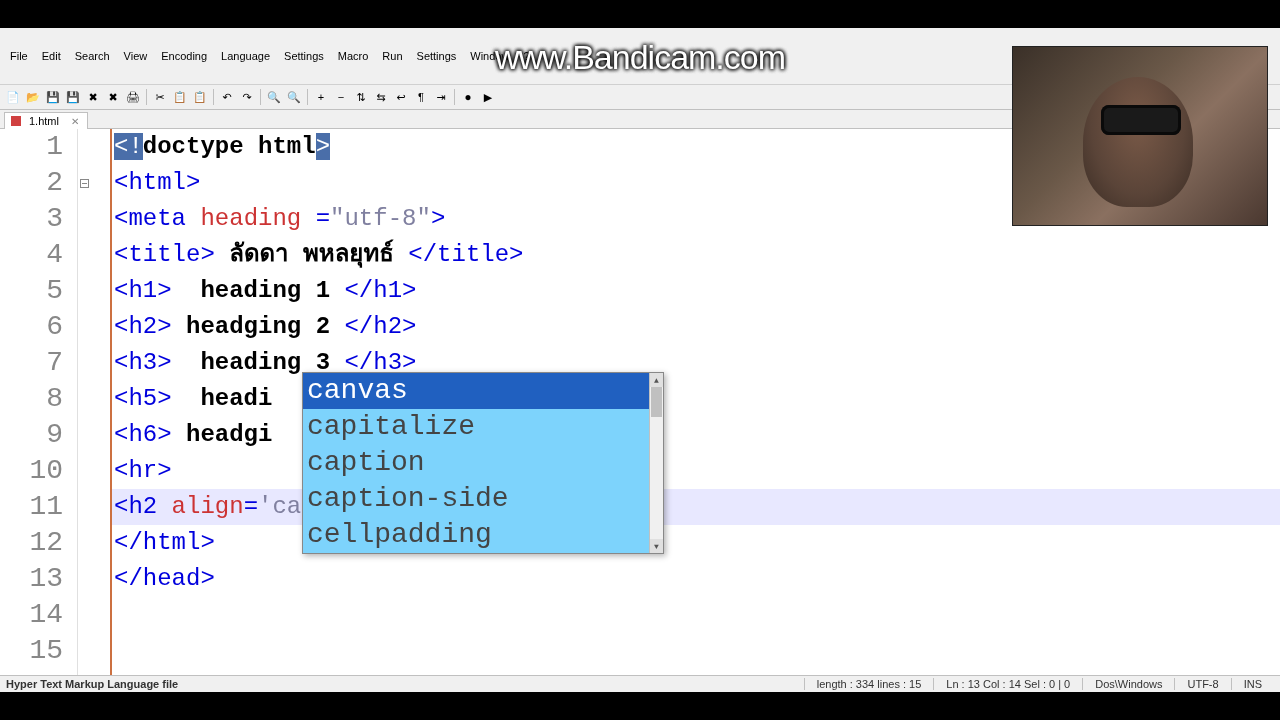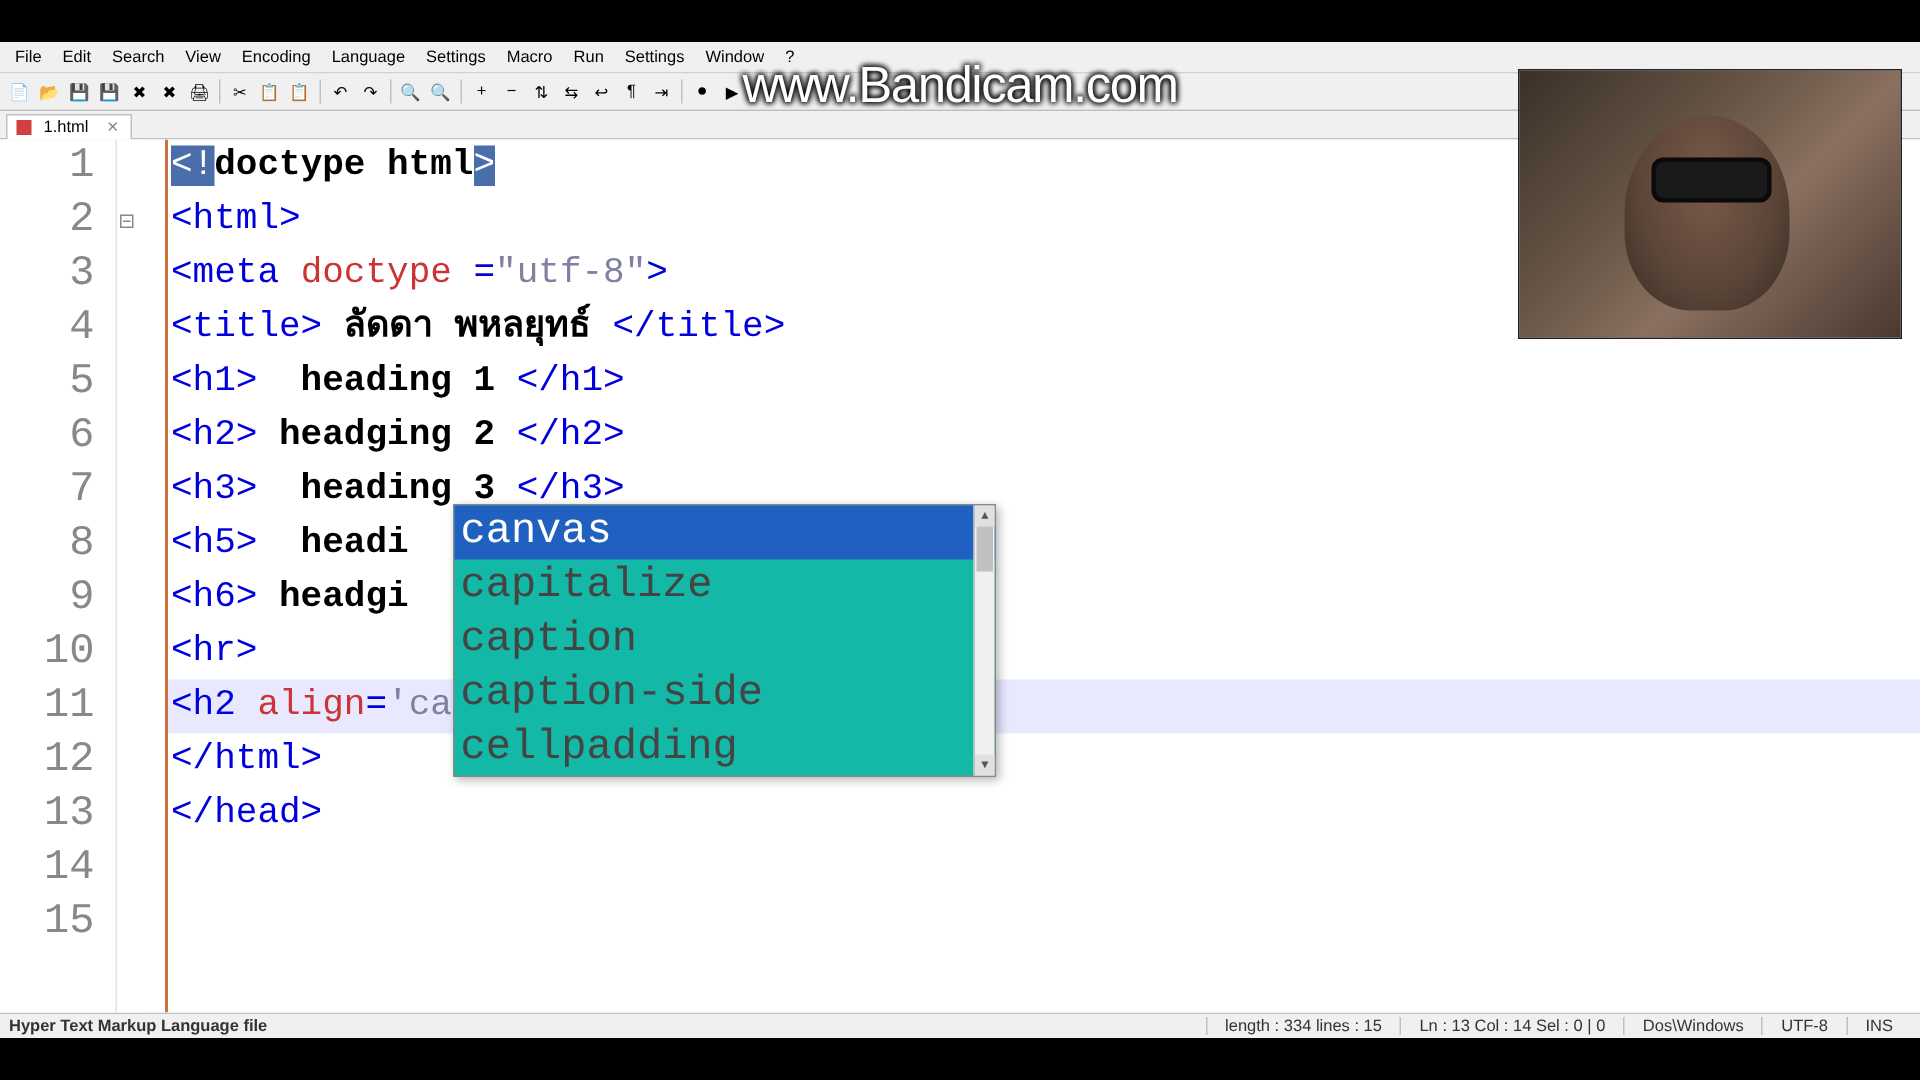--- a/index.html
+++ b/index.html
@@ -1,18 +1,18 @@
 <!DOCTYPE html>
 <html><head>
 <meta charset="utf-8">
 <style>
 * { margin: 0; padding: 0; box-sizing: border-box; }
 body { font-family: "Segoe UI", Tahoma, sans-serif; font-size: 12px; background: #000; width: 1280px; height: 720px; overflow: hidden; position: relative; }
 .app { position: absolute; top: 28px; left: 0; right: 0; bottom: 28px; background: #f0f0f0; display: flex; flex-direction: column; }
-.menubar { background: #f0f0f0; border-bottom: 1px solid #d0d0d0; padding: 2px 4px; display: flex; gap: 2px; font-size: 11px; }
+.menubar { background: #f0f0f0; border-bottom: 1px solid #d0d0d0; padding: 20px 4px; display: flex; gap: 2px; font-size: 11px; }
 .menubar span { padding: 2px 6px; cursor: default; }
 .toolbar { background: #f0f0f0; border-bottom: 1px solid #c0c0c0; padding: 3px 4px; display: flex; align-items: center; gap: 2px; }
 .tool-btn { width: 18px; height: 18px; border: 1px solid transparent; display: flex; align-items: center; justify-content: center; cursor: default; font-size: 11px; }
 .tool-sep { width: 1px; height: 16px; background: #c0c0c0; margin: 0 2px; }
 .tabbar { background: #f0f0f0; padding: 2px 4px 0; display: flex; border-bottom: 1px solid #c0c0c0; }
 .tab { background: #fff; border: 1px solid #c0c0c0; border-bottom: none; padding: 2px 8px 2px 6px; font-size: 11px; display: flex; align-items: center; gap: 8px; margin-bottom: -1px; }
 .tab-icon { width: 10px; height: 10px; background: #d04040; display: inline-block; }
 .tab-close { font-size: 10px; color: #888; margin-left: 4px; }
 .editor { flex: 1; display: flex; background: #fff; position: relative; overflow: hidden; }
 .gutter { width: 78px; background: #fff; border-right: 1px solid #e0e0e0; text-align: right; padding-right: 14px; font-family: "Courier New", monospace; font-size: 28px; color: #888; user-select: none; }
@@ -24,21 +24,21 @@
 .code { flex: 1; font-family: "Courier New", monospace; font-size: 24px; position: relative; margin-left: 20px; }
 .line { height: 36px; line-height: 36px; white-space: pre; padding-left: 2px; position: relative; }
 .line.current { background: #e8e8ff; }
 .caret-line::after { content: ""; position: absolute; left: 248px; top: 4px; width: 2px; height: 28px; background: #000; }
 .tag { color: #0000dd; }
 .attr { color: #cc3333; }
 .str { color: #8080a0; }
 .txt { color: #000; font-weight: bold; }
 .hl { background: #4a6ea9; color: #fff; }
 .bar-left { position: absolute; left: -2px; top: 0; bottom: 0; width: 2px; background: #cc7040; }
-.autocomplete { position: absolute; top: 243px; left: 302px; width: 362px; background: #14b8a6; border: 1px solid #888; box-shadow: 2px 2px 6px rgba(0,0,0,.3); z-index: 10; font-family: "Courier New", monospace; font-size: 28px; }
+.autocomplete { position: absolute; top: 243px; left: 302px; width: 362px; background: #7dd3fc; border: 1px solid #888; box-shadow: 2px 2px 6px rgba(0,0,0,.3); z-index: 10; font-family: "Courier New", monospace; font-size: 28px; }
 .ac-item { padding: 0 4px; line-height: 36px; color: #444; }
 .ac-item.sel { background: #2060c0; color: #fff; }
 .ac-scroll { position: absolute; right: 0; top: 0; bottom: 0; width: 14px; background: #f0f0f0; border-left: 1px solid #c0c0c0; }
 .ac-scroll .up, .ac-scroll .dn { height: 14px; background: #e0e0e0; display: flex; align-items: center; justify-content: center; font-size: 8px; color: #555; }
 .ac-scroll .dn { position: absolute; bottom: 0; left: 0; right: 0; }
 .ac-scroll .thumb { position: absolute; top: 14px; left: 1px; right: 1px; height: 30px; background: #c0c0c0; }
 .statusbar { background: #f0f0f0; border-top: 1px solid #c0c0c0; padding: 2px 6px; font-size: 11px; display: flex; color: #333; }
 .statusbar .left { flex: 1; font-weight: bold; }
 .statusbar .cell { padding: 0 12px; border-left: 1px solid #c0c0c0; }
 .watermark { position: absolute; top: 38px; left: 50%; transform: translateX(-50%); font-family: Arial, sans-serif; font-size: 34px; font-weight: normal; color: #fff; text-shadow: 0 0 4px #000, 0 0 4px #000, 0 0 4px #000; z-index: 50; pointer-events: none; letter-spacing: -1px; }
@@ -139,21 +139,21 @@
         <div class="mark"></div>
         <div class="mark"></div>
         <div class="mark"></div>
         <div class="mark"></div>
         <div class="mark"></div>
       </div>
     <div class="code" id="code">
       <div class="bar-left"></div>
     <div class="line"><span class="hl">&lt;!</span><span class="txt">doctype html</span><span class="hl">&gt;</span></div>
         <div class="line"><span class="tag">&lt;html&gt;</span></div>
-        <div class="line"><span class="tag">&lt;meta </span><span class="attr">doctype </span><span class="tag">=</span><span class="str">"utf-8"</span><span class="tag">&gt;</span></div>
+        <div class="line"><span class="tag">&lt;meta </span><span class="attr">heading </span><span class="tag">=</span><span class="str">"utf-8"</span><span class="tag">&gt;</span></div>
         <div class="line"><span class="tag">&lt;title&gt;</span><span class="txt"> ลัดดา พหลยุทธ์ </span><span class="tag">&lt;/title&gt;</span></div>
         <div class="line"><span class="tag">&lt;h1&gt;</span><span class="txt">  heading 1 </span><span class="tag">&lt;/h1&gt;</span></div>
         <div class="line"><span class="tag">&lt;h2&gt;</span><span class="txt"> headging 2 </span><span class="tag">&lt;/h2&gt;</span></div>
         <div class="line"><span class="tag">&lt;h3&gt;</span><span class="txt">  heading 3 </span><span class="tag">&lt;/h3&gt;</span></div>
         <div class="line"><span class="tag">&lt;h5&gt;</span><span class="txt">  headi</span></div>
         <div class="line"><span class="tag">&lt;h6&gt;</span><span class="txt"> headgi</span></div>
         <div class="line"><span class="tag">&lt;hr&gt;</span></div>
         <div class="line current caret-line"><span class="tag">&lt;h2 </span><span class="attr">align</span><span class="tag">=</span><span class="str">'ca</span></div>
         <div class="line"><span class="tag">&lt;/html&gt;</span></div>
         <div class="line"><span class="tag">&lt;/head&gt;</span></div>

